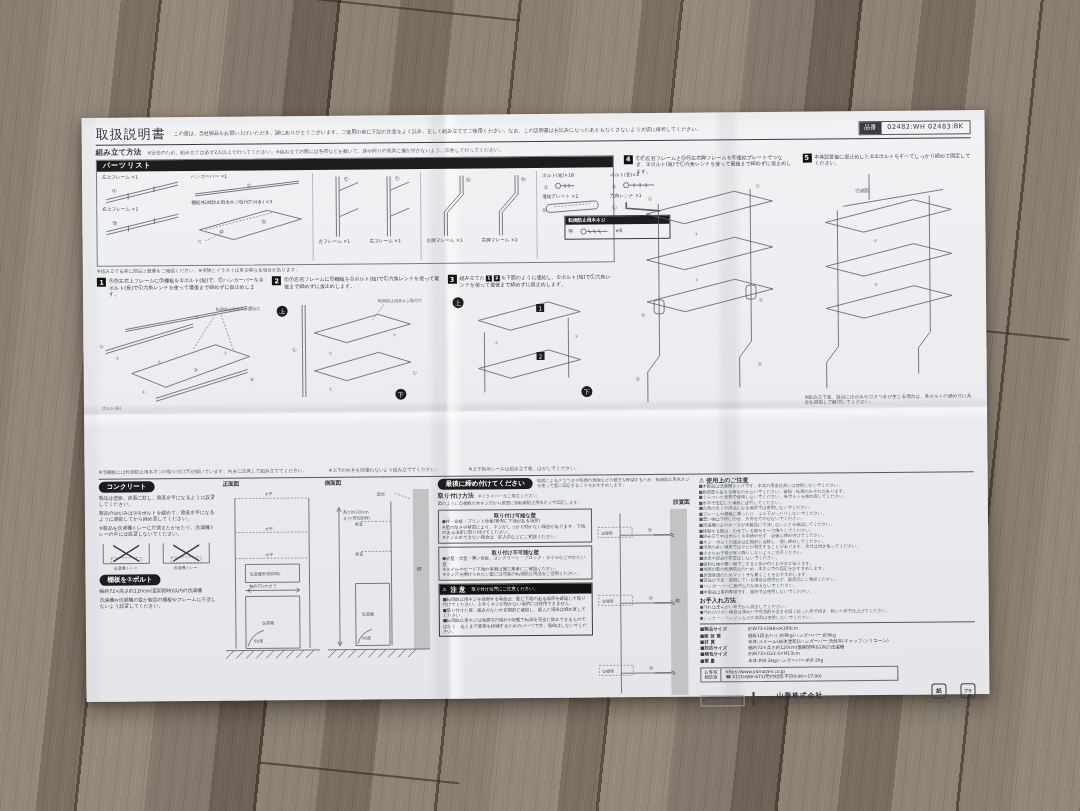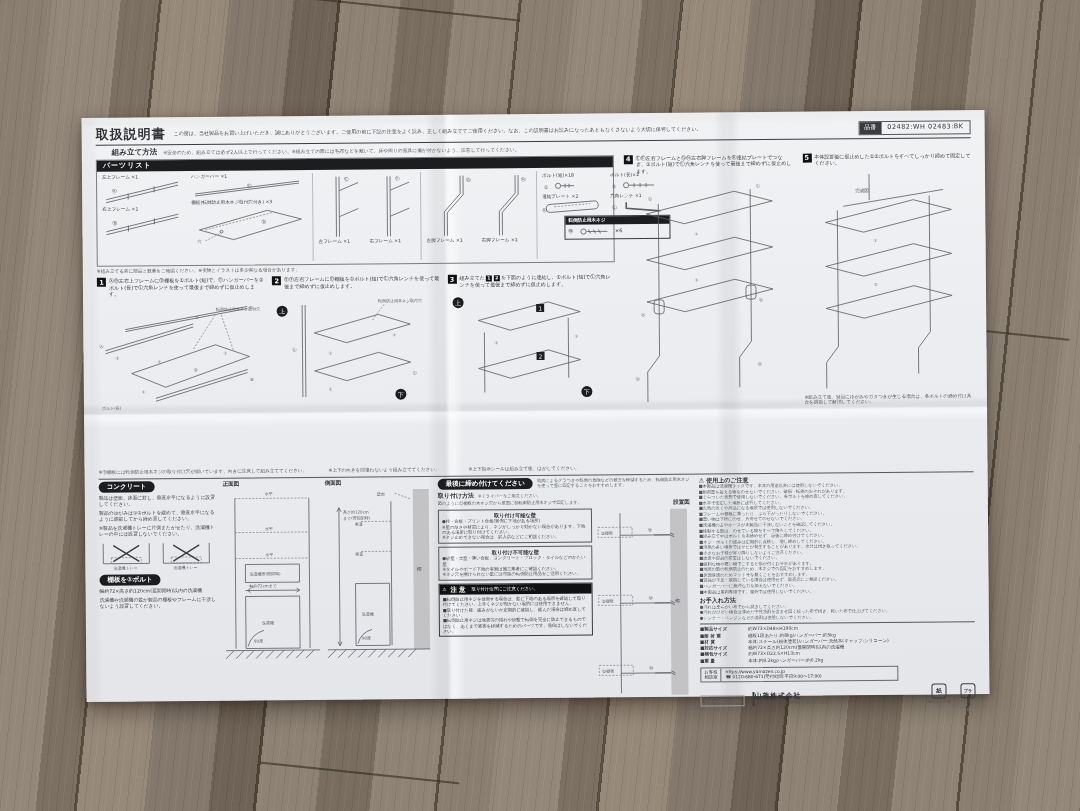--- a/index.html
+++ b/index.html
@@ -22,27 +22,27 @@
     background:
       linear-gradient(90deg, rgba(0,0,0,.03) 0 1%, transparent 2% 38%, rgba(0,0,0,.05) 39% 40%, rgba(255,255,255,.5) 40.5% 41%, transparent 42% 70%, rgba(0,0,0,.05) 71% 72%, transparent 73%),
       linear-gradient(180deg, rgba(0,0,0,.02) 0 1%, transparent 2% 49%, rgba(0,0,0,.06) 50% 50.6%, rgba(255,255,255,.5) 51% 51.6%, transparent 53%),
       linear-gradient(180deg,#f1f2f4,#e9ebee 55%,#e4e6ea);
     box-shadow:0 10px 22px rgba(30,24,18,.45), 0 2px 6px rgba(30,24,18,.3);}
   .content{position:absolute;left:14px;right:14px;top:9px;bottom:9px;font-size:6px;line-height:1.25;}
   .rule{border-top:1.5px solid #3a3c40;margin:2px 0;}
   .rule2{border-top:1px solid #55585c;margin:3px 0 2px;}
   
   .hdr{display:flex;align-items:flex-start;gap:8px;}
-  .title{font-size:13px;font-weight:bold;letter-spacing:1px;white-space:nowrap;}
+  .title{font-size:13px;font-weight:normal;letter-spacing:1px;white-space:nowrap;}
   .intro{font-size:5px;color:#44464a;padding-top:4px;flex:1;overflow:hidden;white-space:nowrap;}
   .pn{display:flex;border:1px solid #55585c;height:12px;margin-top:1px;}
   .pn-l{background:#3a3c40;color:#fff;font-size:6px;padding:1px 5px;}
   .pn-v{font-size:6.5px;padding:1px 6px;letter-spacing:.5px;white-space:nowrap;}
   .asmrow{display:flex;gap:6px;align-items:baseline;margin:1px 0 2px;}
-  .asmrow b{font-size:7.5px;white-space:nowrap;margin-left:16px;}
+  .asmrow b{font-size:7.5px;white-space:nowrap;}
   .note{font-size:4.8px;color:#55585c;overflow:hidden;white-space:nowrap;}
   
   .main{display:flex;gap:10px;height:316px;}
   .la{width:518px;display:flex;flex-direction:column;}
   .ra{flex:1;display:flex;gap:10px;}
   .pbox{border:1px solid #7a7d82;}
   .bar{background:#1c1d1f;color:#fff;font-weight:bold;font-size:7px;padding:1.5px 6px;letter-spacing:1px;}
   .pgrid{display:flex;gap:5px;padding:3px 5px;height:88px;}
   .pcell{display:flex;flex-direction:column;}
   .plabel{font-size:4.6px;color:#3c3e42;white-space:nowrap;overflow:hidden;}
@@ -82,21 +82,21 @@
   .ph{font-weight:bold;font-size:6px;}
   .tinyline{font-size:4.2px;color:#55585c;line-height:1.32;white-space:nowrap;overflow:hidden;}
   .specrow{display:flex;font-size:4.5px;color:#3c3e42;line-height:1.4;}
   .speclab{width:48px;white-space:nowrap;font-weight:bold;}
   .specval{flex:1;white-space:nowrap;overflow:hidden;}
   .contact{border:1px solid #66686c;display:flex;width:196px;margin-top:3px;font-size:4.4px;}
   .contactL{border-right:1px solid #66686c;padding:1px 3px;text-align:center;}
   .contactR{padding:1px 4px;}
   .comprow{display:flex;align-items:flex-end;gap:8px;margin-top:3px;}
   .codebox{border:1px solid #9a9da2;font-size:4px;color:#6b6e73;padding:2px 3px;}
-  .comp{border-left:2.5px solid #3a3c40;padding-left:0;}
+  .comp{border-left:2.5px solid #3a3c40;padding-left:22px;}
   .compname{font-weight:bold;font-size:6.8px;letter-spacing:1px;}
   .compaddr{font-size:4.2px;color:#55585c;}
   .marks{display:flex;gap:10px;align-items:flex-start;}
   .mark{text-align:center;}
   .markbox{width:13px;height:13px;border:1.2px solid #3a3c40;border-radius:3px;margin:0 auto;
      display:flex;align-items:center;justify-content:center;font-size:5.5px;font-weight:bold;color:#2f3134;}
   .markcap{font-size:3.8px;color:#55585c;margin-top:1px;}
   .footnote{font-size:3.9px;color:#7a7d82;text-align:right;margin-top:4px;}
 </style>
 </head>

